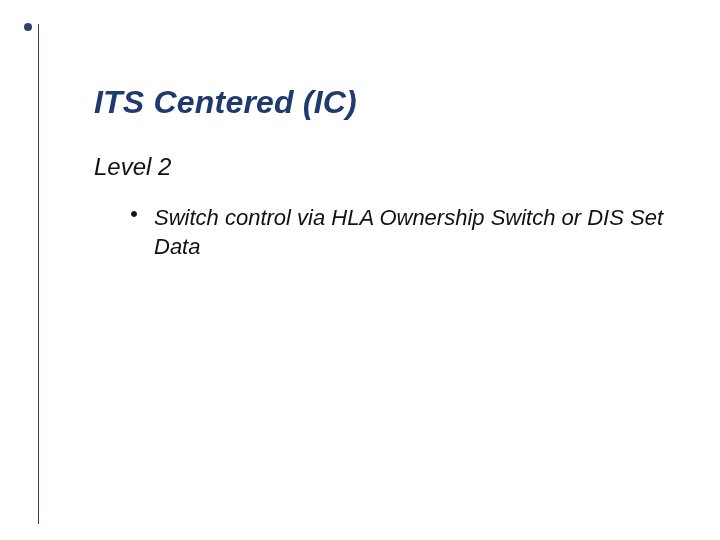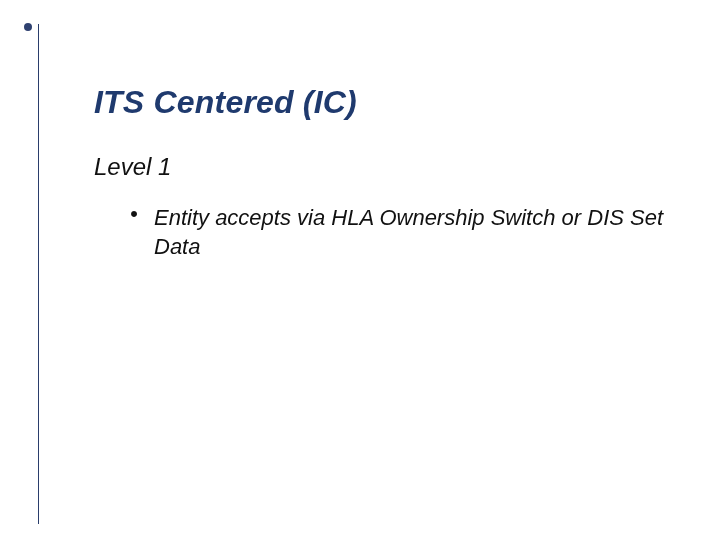--- a/index.html
+++ b/index.html
@@ -72,19 +72,19 @@
 </head>
 <body>
 
 <div class="slide">
   <div class="dot"></div>
   <div class="side-rule"></div>
 
   <div class="content">
     <h1 class="title">ITS Centered (IC)</h1>
 
-    <div class="level">Level 1</div>
+    <div class="level">Level 2</div>
 
     <ul class="bullets">
-      <li>Entity accepts via HLA Ownership Switch or DIS Set Data</li>
+      <li>Switch control via HLA Ownership Switch or DIS Set Data</li>
     </ul>
   </div>
 </div>
 
 </body></html>

